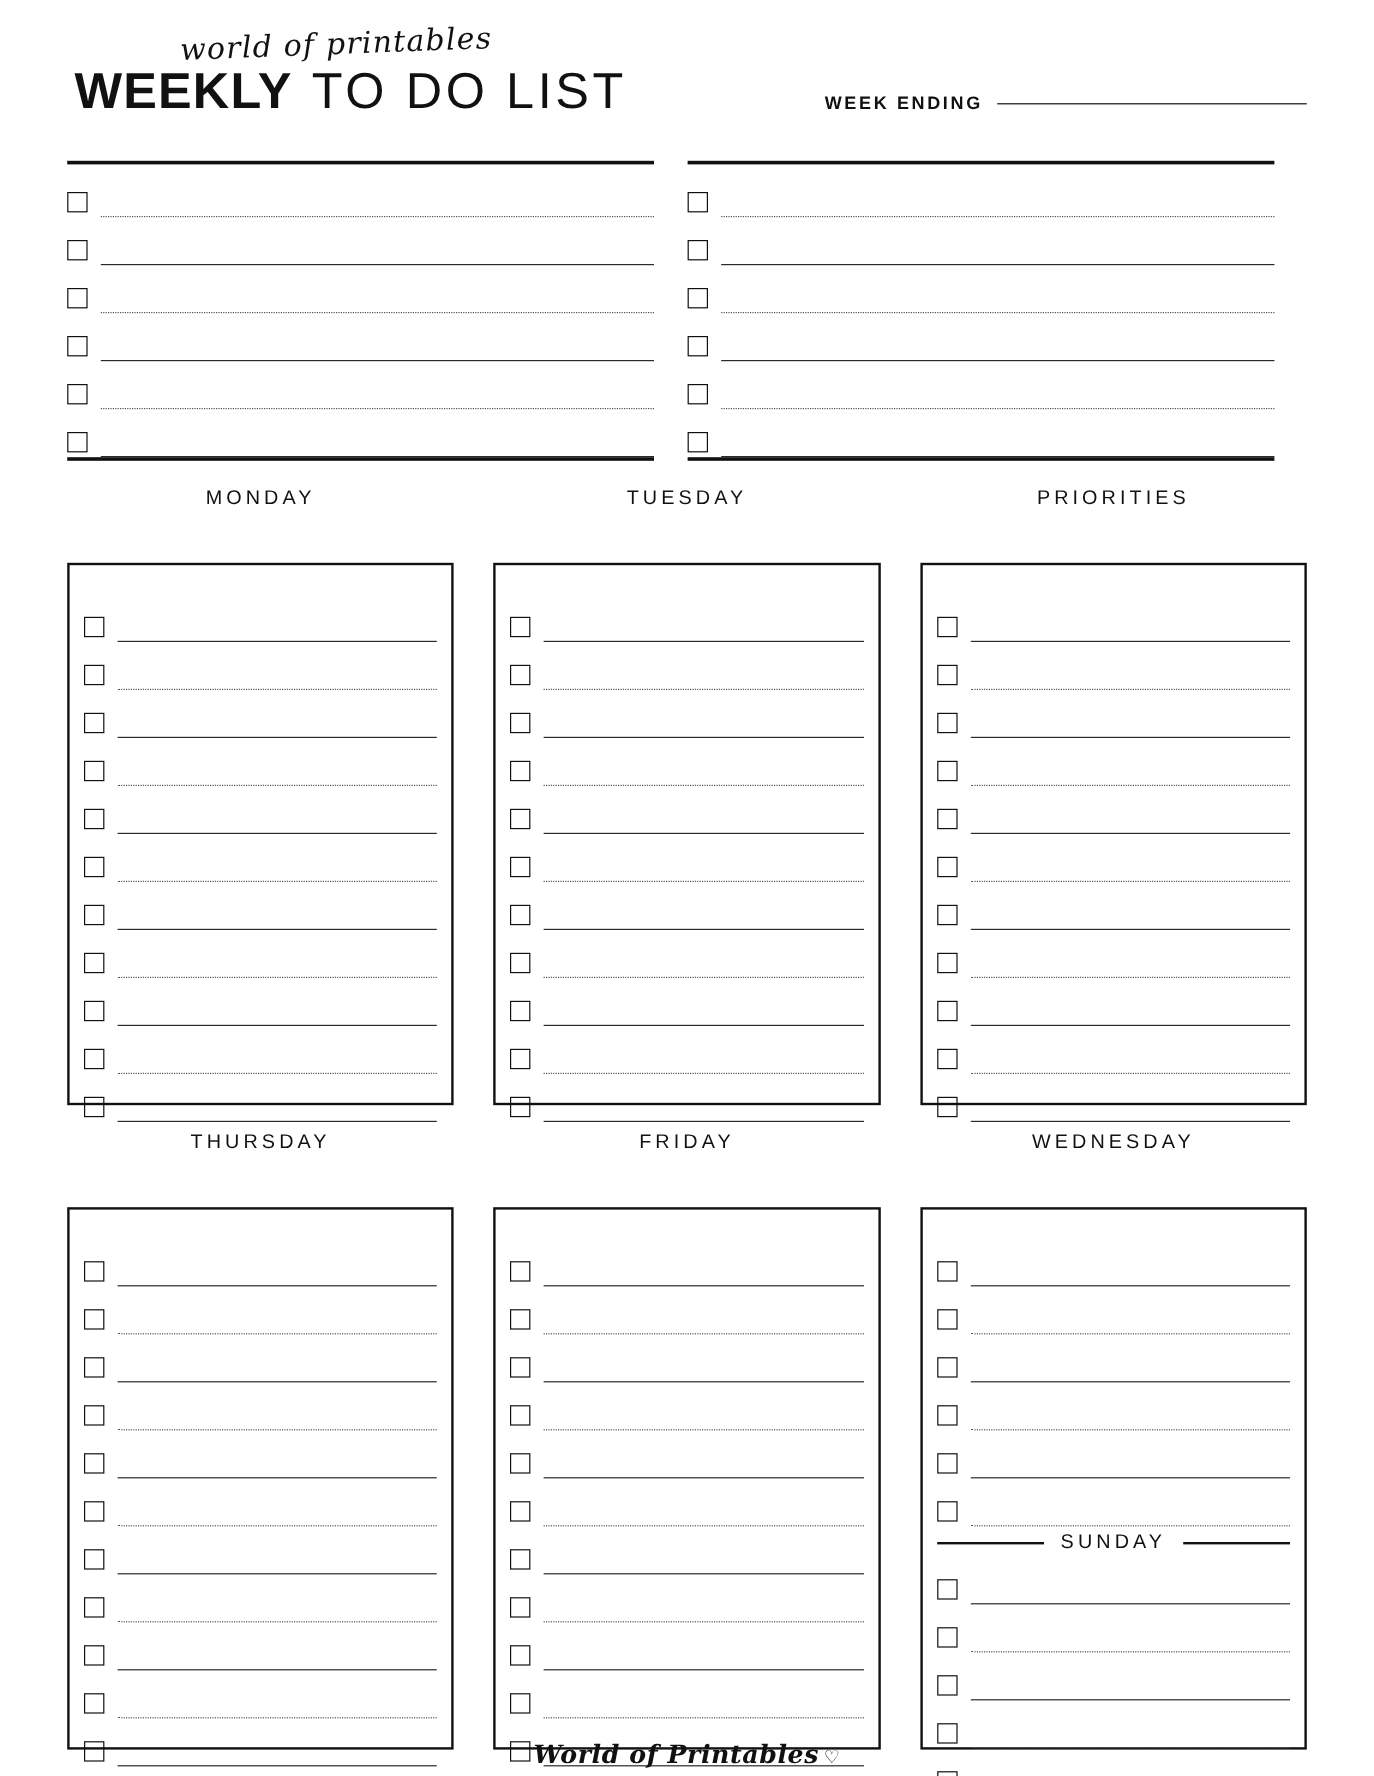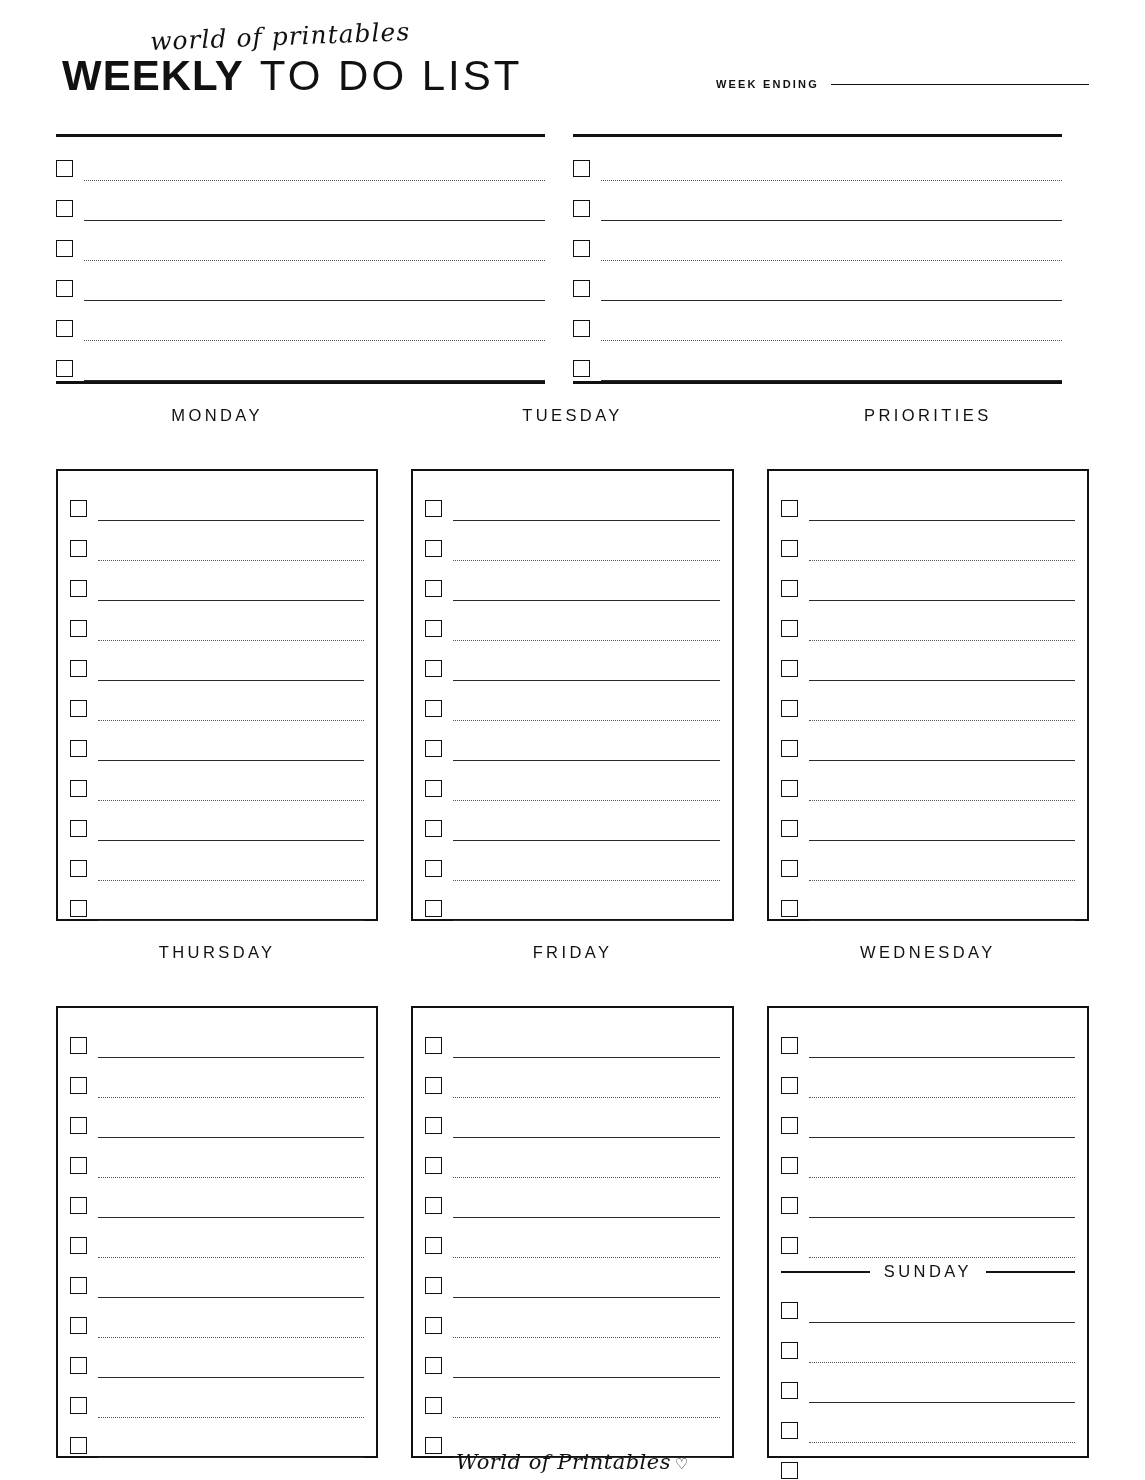--- a/index.html
+++ b/index.html
@@ -63,21 +63,21 @@
   .week-ending {
     position: absolute;
     right: 0;
     top: 78px;
     display: flex;
     align-items: center;
     width: 420px;
     justify-content: flex-end;
   }
   .week-ending .we-label {
-    font-size: 11px;
+    font-size: 15px;
     font-weight: bold;
     letter-spacing: 2.2px;
   }
   .week-ending .we-line {
     flex: 1;
     height: 0;
     border-bottom: 1.6px solid #111;
     margin-left: 12px;
     max-width: 258px;
   }
@@ -139,21 +139,21 @@
   .day-title {
     text-align: center;
     font-size: 16.5px;
     letter-spacing: 3.4px;
     font-weight: 500;
     margin-bottom: 6px;
   }
   .day-box {
     border: 2.2px solid #111;
     box-sizing: border-box;
-    padding: 10px 12px 8px 12px;
+    padding: 24px 12px 8px 12px;
     height: 452px;
     margin-top: 44px;
   }
   .day-box.tall { height: 452px; }
   .drow {
     display: flex;
     align-items: flex-end;
     height: 40px;
   }
   .drow .cbox {
@@ -178,21 +178,21 @@
 
   
   .footer {
     position: absolute;
     bottom: 6px;
     left: 0;
     right: 0;
     text-align: center;
     font-family: "DejaVu Serif", serif;
     font-style: italic;
-    font-weight: normal;
+    font-weight: bold;
     font-size: 21px;
     letter-spacing: 0.5px;
   }
   .footer .heart { font-style: normal; font-size: 15px; margin-left: 4px; }
 </style>
 </head>
 <body>
 
 <div class="page">
 

